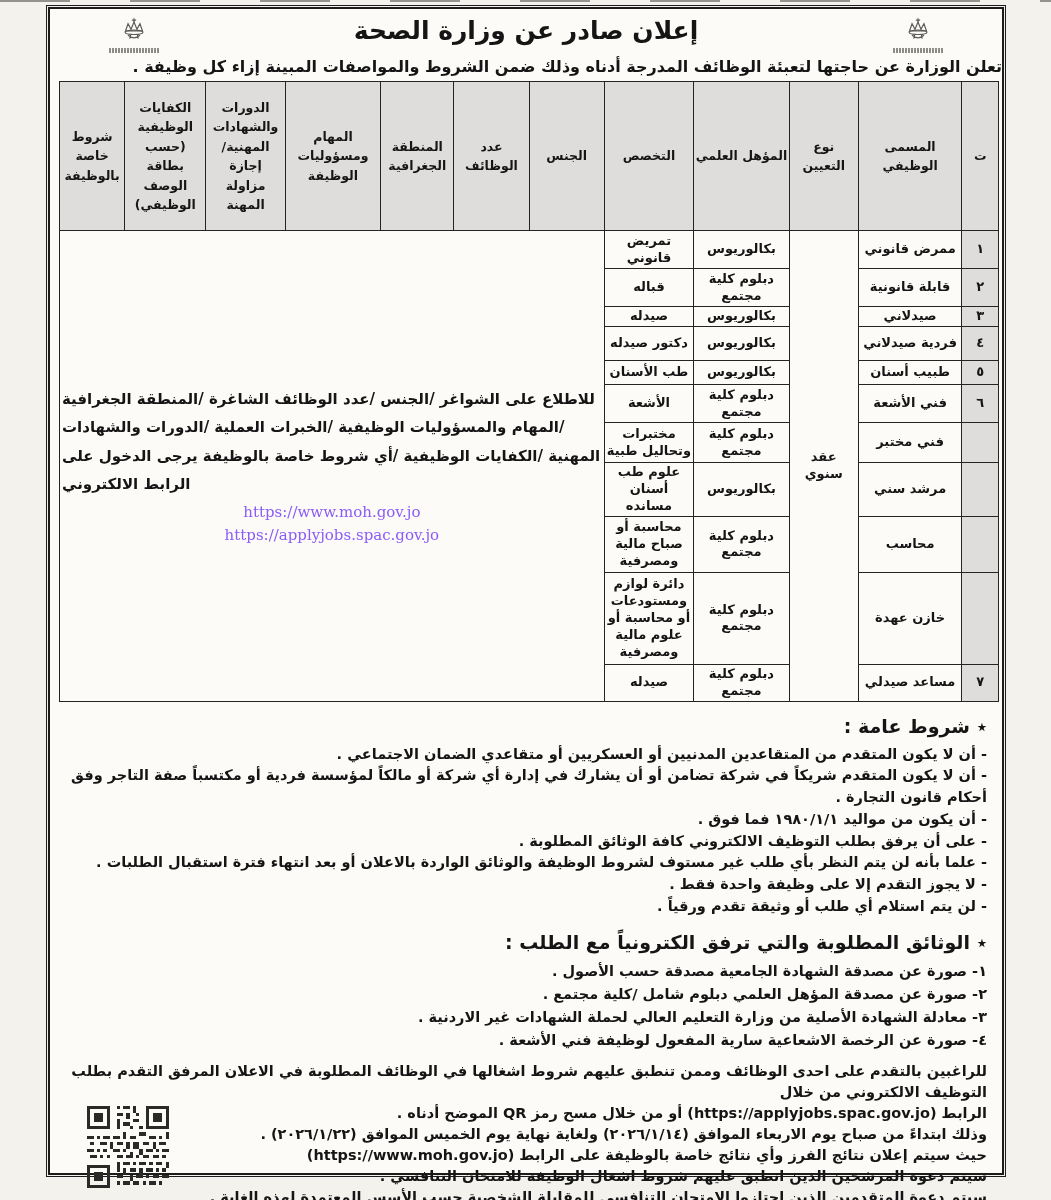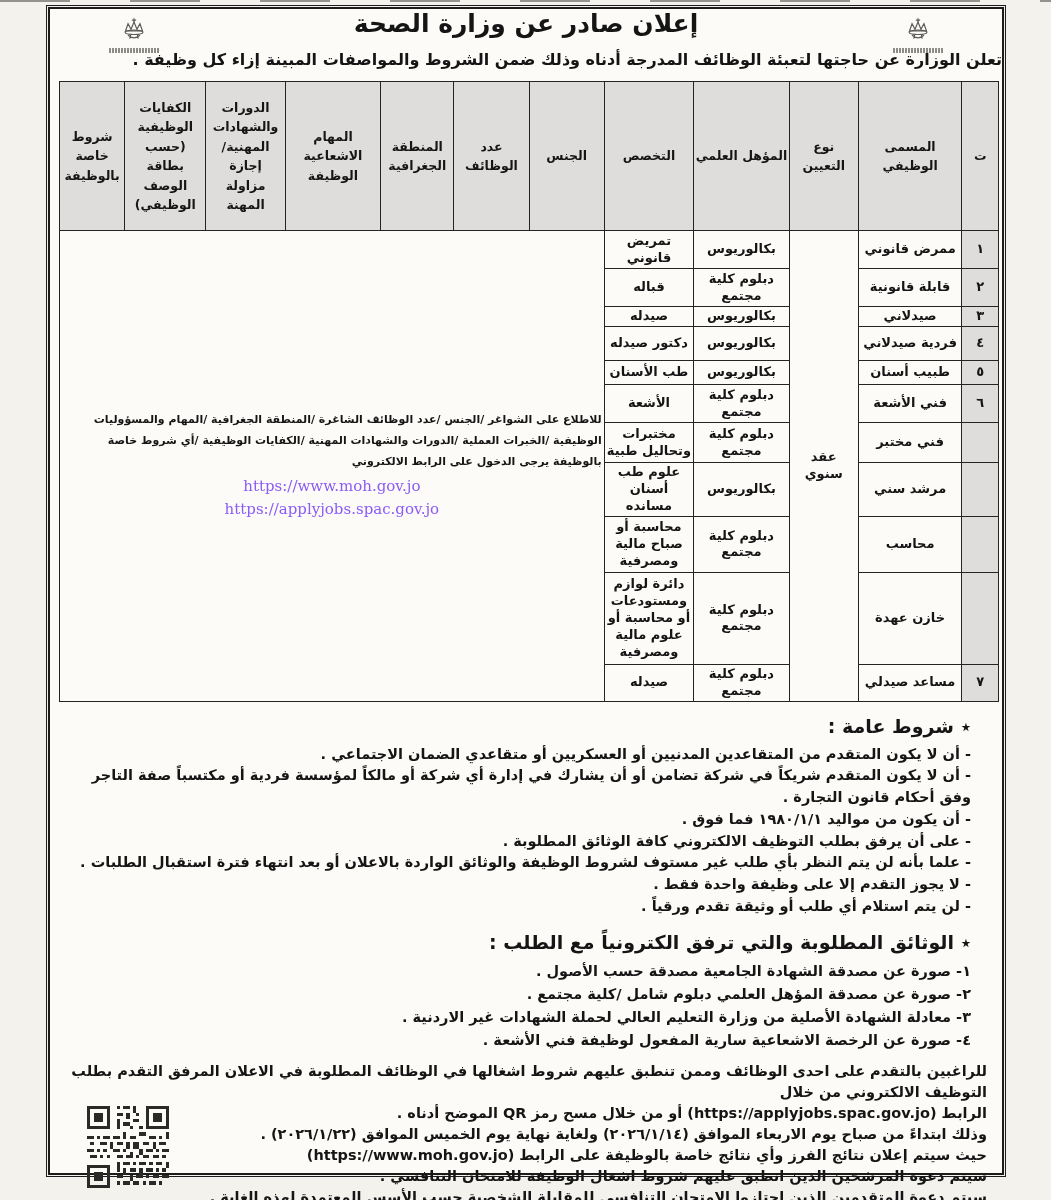--- a/index.html
+++ b/index.html
@@ -11,55 +11,55 @@
   }
   .scan-edge{position:absolute;top:0;left:0;width:100%;height:2px;
     background:repeating-linear-gradient(90deg,#6a6a66 0 70px,transparent 70px 130px);opacity:.7}
   .frame{
     position:absolute;left:48px;top:7px;width:952px;height:1164px;
     border:2.5px solid #1c1c1c;outline:1px solid #1c1c1c;outline-offset:1px;
     background:#fcfbf8;direction:rtl;
   }
   
   .hdr{position:relative;height:66px}
-  .title{ text-align:center;font-size:25px;font-weight:bold;letter-spacing:.5px}
+  .title{ text-align:center;font-size:25px;font-weight:bold;padding-top:7px;letter-spacing:.5px}
   .subtitle{font-size:16px;font-weight:bold;margin-top:12px}
   .logo{position:absolute;top:7px;width:52px;text-align:center}
   .logo-r{right:58px}.logo-l{left:58px}
   .logo svg{width:34px;height:30px;display:block;margin:0 auto}
   .logo-caption{height:5px;width:50px;margin:2px auto 0;
     background:repeating-linear-gradient(90deg,#8d8d88 0 2px,transparent 2px 3px)}
   
   table.jobs{
     border-collapse:collapse;table-layout:fixed;width:940px;
     margin:6px 3px 0 auto;font-weight:bold;
   }
   .jobs th,.jobs td{border:1.6px solid #242424;text-align:center;vertical-align:middle;
     overflow:hidden;}
   .jobs thead th{background:#dedddb;font-size:12.5px;line-height:1.55;height:104px;padding:16px 1px;font-weight:bold}
   .jobs td{font-size:13px;line-height:1.3;padding:1px 2px}
   .c-num{background:#dedddb}
   .c-app{font-size:13.5px}
   .c-info{padding:0 12px}
-  .info-text{font-size:11px;font-weight:bold;line-height:1.9;text-align:right}
+  .info-text{font-size:15px;font-weight:bold;line-height:1.9;text-align:left}
   .info-urls{font-family:"DejaVu Serif",serif;direction:ltr;font-weight:normal;
     font-size:15px;line-height:1.55;color:#8b5cf6;text-align:center;margin-top:2px}
   tbody tr:nth-child(1){height:38px}
   tbody tr:nth-child(2){height:38px}
   tbody tr:nth-child(3){height:20px}
   tbody tr:nth-child(4){height:34px}
   tbody tr:nth-child(5){height:24px}
   tbody tr:nth-child(6){height:38px}
   tbody tr:nth-child(7){height:40px}
   tbody tr:nth-child(8){height:40px}
   tbody tr:nth-child(9){height:56px}
   tbody tr:nth-child(10){height:92px}
   tbody tr:nth-child(11){height:34px}
   
-  .section{margin:13px 31px 0 15px}
+  .section{margin:13px 15px 0 15px}
   .section-heading{font-size:19px;font-weight:bold;margin:0 0 7px 0}
   .li{font-size:14.5px;font-weight:bold;line-height:1.5;text-align:right}
   .docs .li{line-height:1.6}
   .footer{position:relative;margin:9px 15px 0 15px;font-size:14.5px;font-weight:bold;
     line-height:1.44;text-align:right}
   .qr{position:absolute;left:22px;top:44px;width:82px;height:84px}
   .qr svg{width:100%;height:100%;shape-rendering:crispEdges}
 </style>
 </head>
 <body>
@@ -113,21 +113,21 @@
     <thead>
       <tr>
         <th>ت</th>
         <th>المسمى الوظيفي</th>
         <th>نوع التعيين</th>
         <th>المؤهل العلمي</th>
         <th>التخصص</th>
         <th>الجنس</th>
         <th>عدد الوظائف</th>
         <th>المنطقة الجغرافية</th>
-        <th>المهام الاشعاعية الوظيفة</th>
+        <th>المهام ومسؤوليات الوظيفة</th>
         <th>الدورات والشهادات المهنية/ إجازة مزاولة المهنة</th>
         <th>الكفايات الوظيفية (حسب بطاقة الوصف الوظيفي)</th>
         <th>شروط خاصة بالوظيفة</th>
       </tr>
     </thead>
     <tbody>
       <tr>
         <td class="c-num">١</td>
         <td>ممرض قانوني</td>
         <td class="c-app" rowspan="11">عقد سنوي</td>

